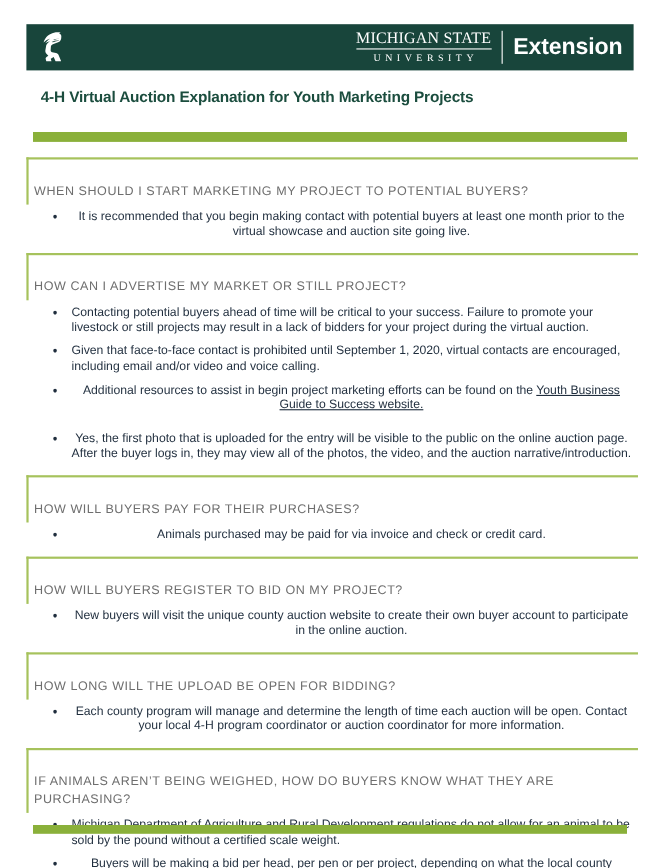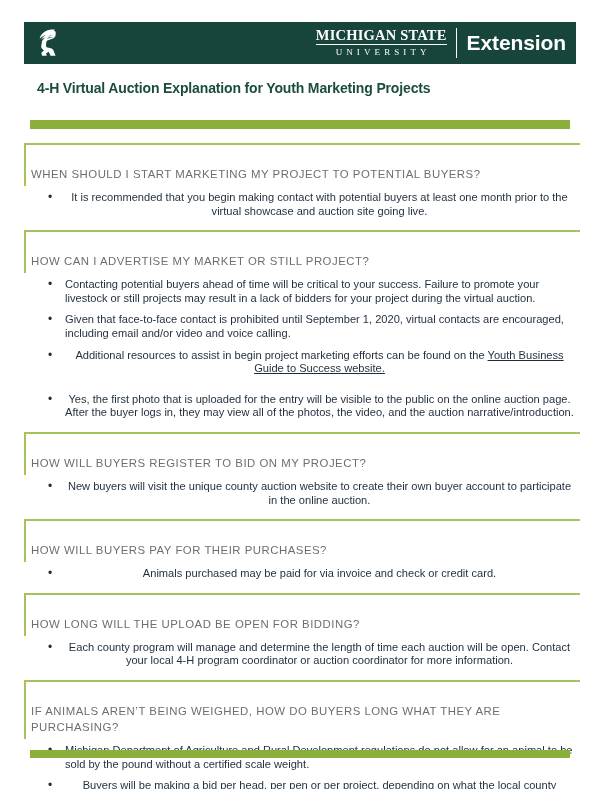--- a/index.html
+++ b/index.html
@@ -44,21 +44,21 @@
     display: flex;
     flex-direction: column;
     align-items: center;
     justify-content: center;
     padding-right: 9px;
   }
   .msu-line1 {
     color: #ffffff;
     font-family: "Liberation Serif", serif;
     font-size: 14.5px;
-    font-weight: bold;
+    font-weight: normal;
     letter-spacing: 0.2px;
     line-height: 15px;
     border-bottom: 1.5px solid #ffffff;
     padding-bottom: 1px;
     white-space: nowrap;
   }
   .msu-line2 {
     color: #ffffff;
     font-family: Liberation Serif, serif;
     font-size: 9px;
@@ -197,39 +197,39 @@
         <li><span>Given that face-to-face contact is prohibited until September 1, 2020, virtual contacts are encouraged, including email and/or video and voice calling.</span></li>
         <li><span>Additional resources to assist in begin project marketing efforts can be found on the </span><a class="inline-link" href="#">Youth Business Guide to Success website.</a></li>
       </ul>
     </div>
     <div class="qa-block">
       <ul class="qa-list">
         <li><span>Yes, the first photo that is uploaded for the entry will be visible to the public on the online auction page. After the buyer logs in, they may view all of the photos, the video, and the auction narrative/introduction.</span></li>
       </ul>
     </div>
     <div class="qa-block">
+      <div class="qa-heading">HOW WILL BUYERS PAY FOR THEIR PURCHASES?</div>
+      <ul class="qa-list">
+        <li><span>Animals purchased may be paid for via invoice and check or credit card.</span></li>
+      </ul>
+    </div>
+    <div class="qa-block">
       <div class="qa-heading">HOW WILL BUYERS REGISTER TO BID ON MY PROJECT?</div>
       <ul class="qa-list">
         <li><span>New buyers will visit the unique county auction website to create their own buyer account to participate in the online auction.</span></li>
       </ul>
     </div>
     <div class="qa-block">
-      <div class="qa-heading">HOW WILL BUYERS PAY FOR THEIR PURCHASES?</div>
-      <ul class="qa-list">
-        <li><span>Animals purchased may be paid for via invoice and check or credit card.</span></li>
-      </ul>
-    </div>
-    <div class="qa-block">
       <div class="qa-heading">HOW LONG WILL THE UPLOAD BE OPEN FOR BIDDING?</div>
       <ul class="qa-list">
         <li><span>Each county program will manage and determine the length of time each auction will be open. Contact your local 4-H program coordinator or auction coordinator for more information.</span></li>
       </ul>
     </div>
     <div class="qa-block">
-      <div class="qa-heading">IF ANIMALS AREN’T BEING WEIGHED, HOW DO BUYERS LONG WHAT THEY ARE PURCHASING?</div>
+      <div class="qa-heading">IF ANIMALS AREN’T BEING WEIGHED, HOW DO BUYERS KNOW WHAT THEY ARE PURCHASING?</div>
       <ul class="qa-list">
         <li><span>Michigan Department of Agriculture and Rural Development regulations do not allow for an animal to be sold by the pound without a certified scale weight.</span></li>
         <li><span>Buyers will be making a bid per head, per pen or per project, depending on what the local county program dictates.</span></li>
       </ul>
     </div>
   </div>
 
 <div class="rule-green rule-bottom"></div>
 
 </body></html>

